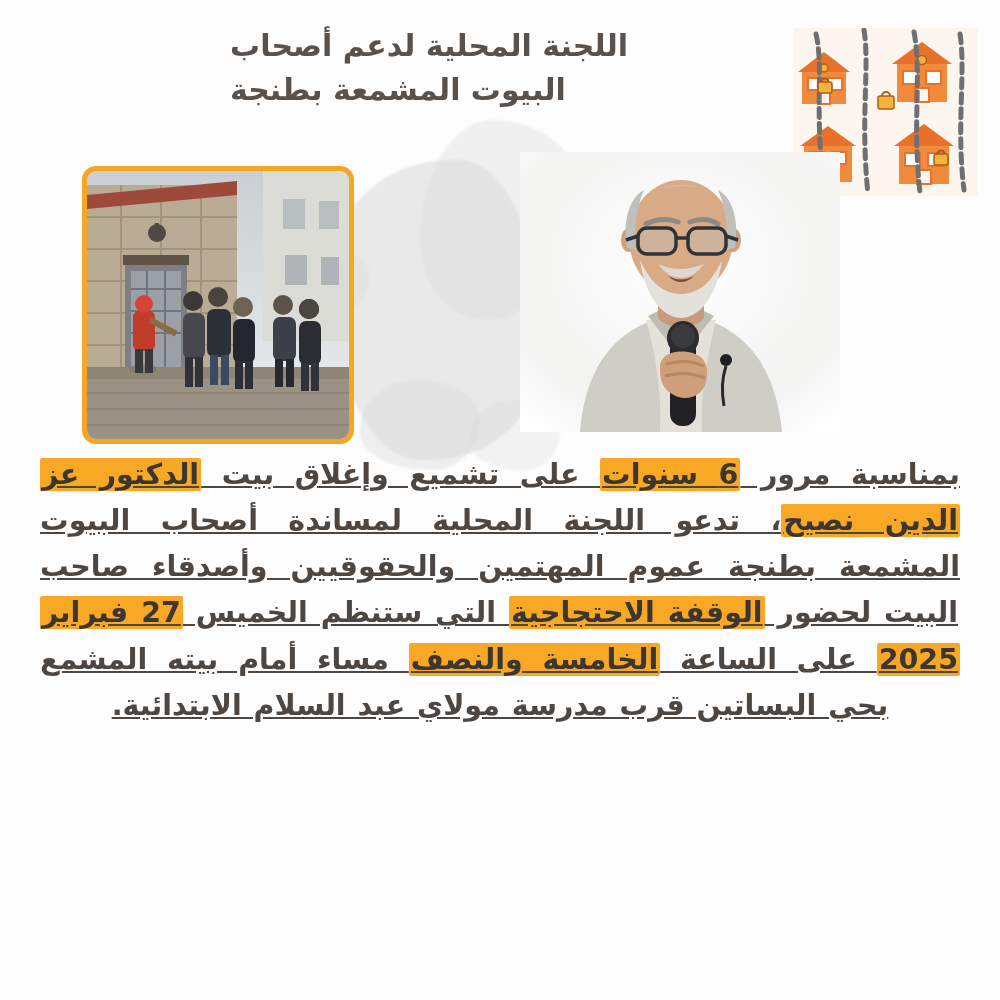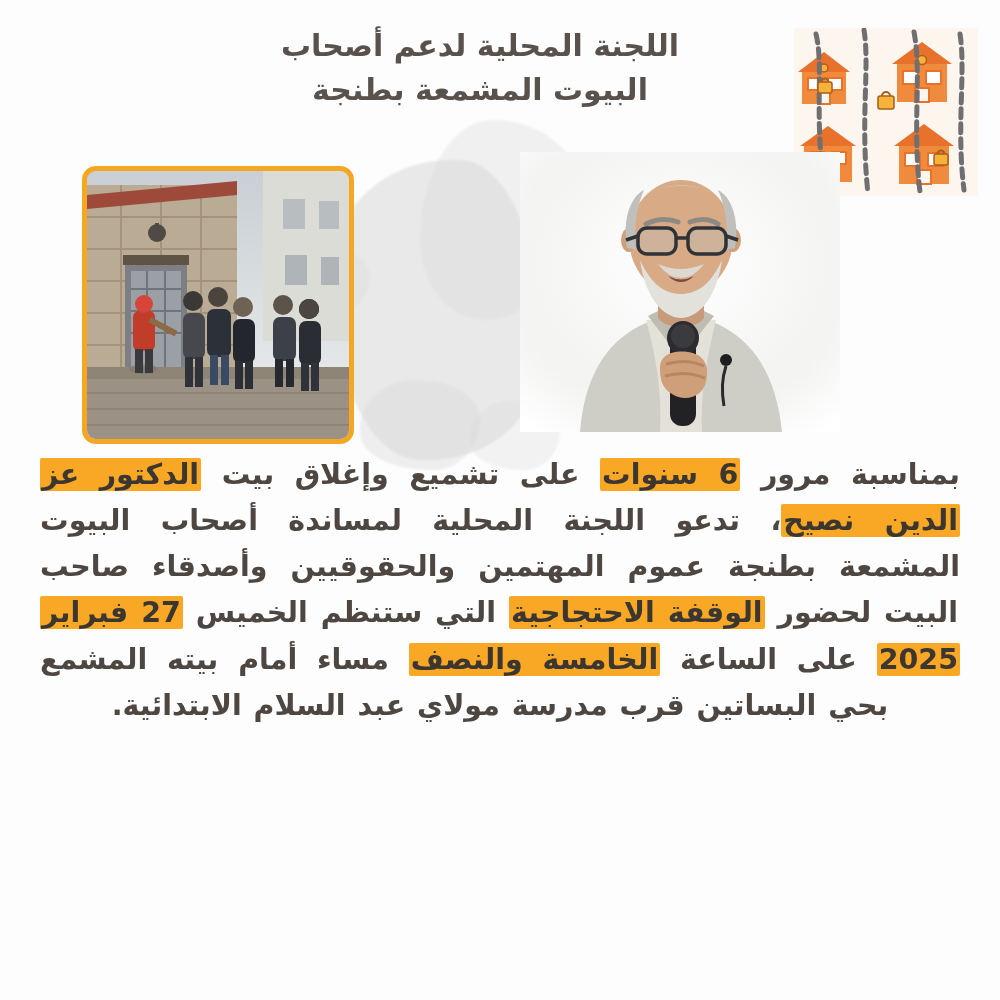--- a/index.html
+++ b/index.html
@@ -28,21 +28,21 @@
   .sp2 { left: 420px; top: 120px; width: 160px; height: 200px; opacity:.35; border-radius: 45% 55% 60% 40% / 60% 35% 65% 40%; }
   .sp3 { left: 360px; top: 380px; width: 120px; height: 90px; opacity:.40; }
   .sp4 { left: 470px; top: 400px; width: 90px; height: 70px; opacity:.30; }
   .sp5 { left: 300px; top: 250px; width: 70px; height: 60px; opacity:.30; }
 
   
   .title {
     position: absolute;
     top: 24px; right: 270px;
     width: 500px;
-    text-align: center;
+    text-align: left;
     color: #59514c;
     font-weight: bold;
     font-size: 30px;
     line-height: 1.45;
     letter-spacing: 0px;
   }
 
   
   .houses {
     position: absolute;
@@ -79,21 +79,21 @@
     position: absolute;
     top: 452px; right: 40px; left: 40px;
     color: #4d4641;
     font-size: 28.5px;
     font-weight: bold;
     line-height: 1.62;
     text-align: justify;
     text-align-last: center;
     word-spacing: 2px;
   }
-  .body-text p { margin: 0; }
+  .body-text p { margin: 0; text-decoration: underline; }
   .hl {
     background: #f9a825;
     color: #3c3631;
     padding: 0 2px;
     border-radius: 2px;
     box-decoration-break: clone;
     -webkit-box-decoration-break: clone;
   }
 </style>
 </head>

